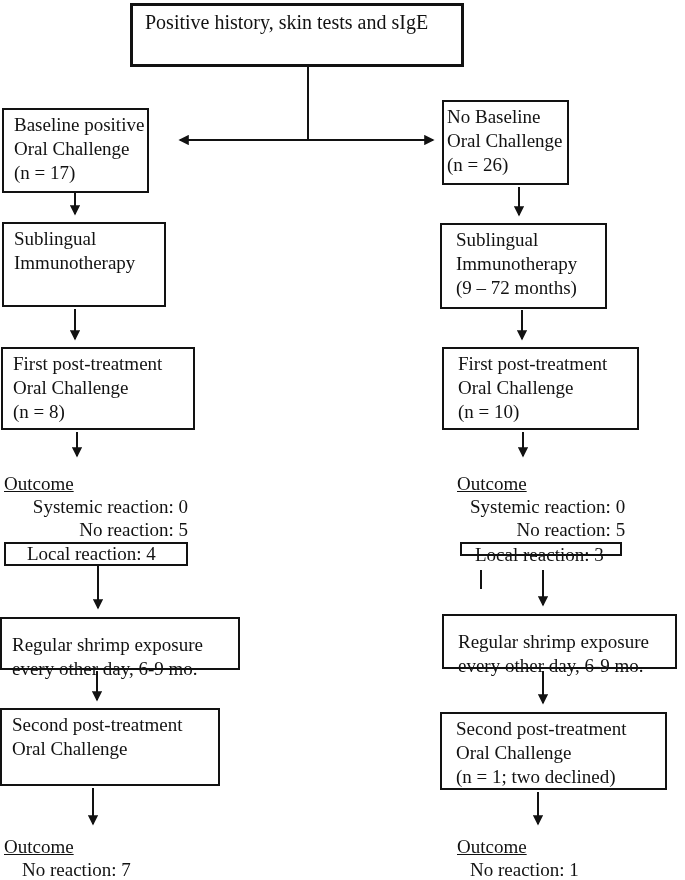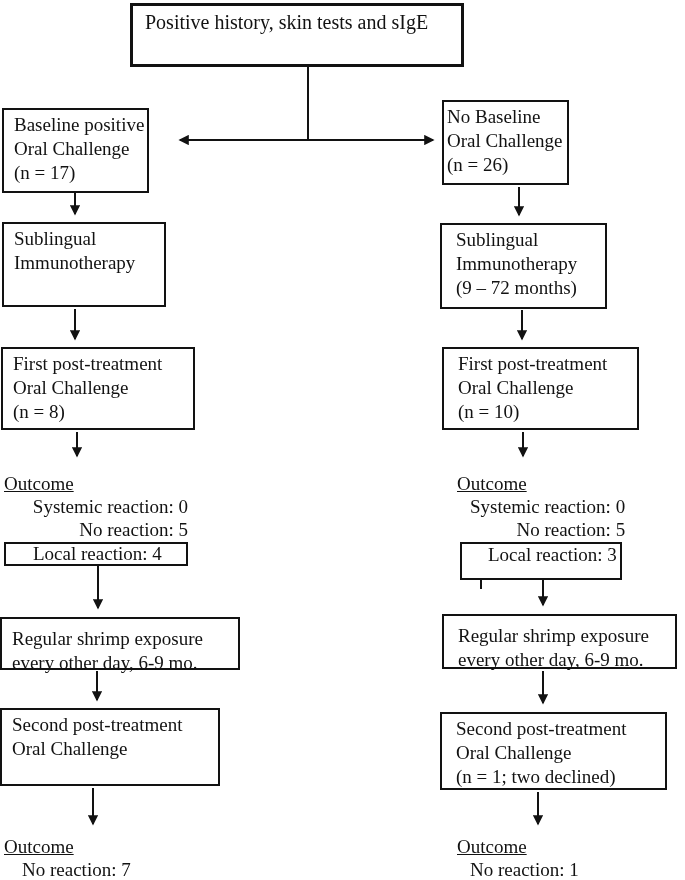--- a/index.html
+++ b/index.html
@@ -10,21 +10,21 @@
   }
   .arrows { position:absolute; left:0; top:0; pointer-events:none; }
   .fbox {
     position:absolute; box-sizing:border-box; background:#ffffff;
     border:2px solid #121212; font-size:19px; line-height:24px;
     padding:3px 4px 2px 10px; white-space:nowrap;
   }
   .fbox.title {
     font-size:20px; line-height:26px; border-width:3px; padding:3px 6px 2px 12px;
   }
-  .fbox.two-line { line-height:24px; padding-top:8px; }
+  .fbox.two-line { line-height:24px; padding-top:14px; }
   .outcome { position:absolute; font-size:19px; line-height:23px; white-space:nowrap; }
   .outcome .heading { text-decoration:underline; }
   .outcome .item { padding-left:18px;text-align:right; }
   .mini-box {
     display:block; box-sizing:border-box; border:2px solid #121212;
     background:#ffffff; margin-top:1px;
   }
 </style>
 </head>
 <body>
@@ -77,21 +77,21 @@
   <div class="fbox" style="left:1px;top:347px;width:194px;height:83px">
     <div>First post-treatment</div>
     <div>Oral Challenge</div>
     <div>(n = 8)</div>
   </div>
 
   <div class="outcome" style="left:4px;top:472px">
     <div class="heading" style="display:inline-block">Outcome</div>
     <div class="item">Systemic reaction: 0</div>
     <div class="item">No reaction: 5</div>
-    <div class="mini-box" style="width:184px;height:24px;line-height:20px;padding-left:27px">Local reaction: 4</div>
+    <div class="mini-box" style="width:184px;height:24px;line-height:20px;padding-left:21px">Local reaction: 4</div>
   </div>
 
   <div class="fbox two-line" style="left:0px;top:617px;width:240px;height:53px">
     <div>Regular shrimp exposure</div>
     <div>every other day, 6-9 mo.</div>
   </div>
 
   <div class="fbox" style="left:0px;top:708px;width:220px;height:78px">
     <div>Second post-treatment</div>
     <div>Oral Challenge</div>
@@ -117,21 +117,21 @@
   <div class="fbox" style="left:442px;top:347px;width:197px;height:83px;padding-left:14px">
     <div>First post-treatment</div>
     <div>Oral Challenge</div>
     <div>(n = 10)</div>
   </div>
 
   <div class="outcome" style="left:457px;top:472px">
     <div class="heading" style="display:inline-block">Outcome</div>
     <div class="item" style="padding-left:13px">Systemic reaction: 0</div>
     <div class="item" style="padding-left:13px">No reaction: 5</div>
-    <div class="mini-box" style="width:162px;height:38px;line-height:21px;padding-left:26px;margin-left:3px">Local reaction: 3</div>
+    <div class="mini-box" style="width:162px;height:14px;line-height:21px;padding-left:13px;margin-left:3px">Local reaction: 3</div>
   </div>
 
   <div class="fbox two-line" style="left:442px;top:614px;width:235px;height:55px;padding-left:14px">
     <div>Regular shrimp exposure</div>
     <div>every other day, 6-9 mo.</div>
   </div>
 
   <div class="fbox" style="left:440px;top:712px;width:227px;height:78px;padding-left:14px">
     <div>Second post-treatment</div>
     <div>Oral Challenge</div>

